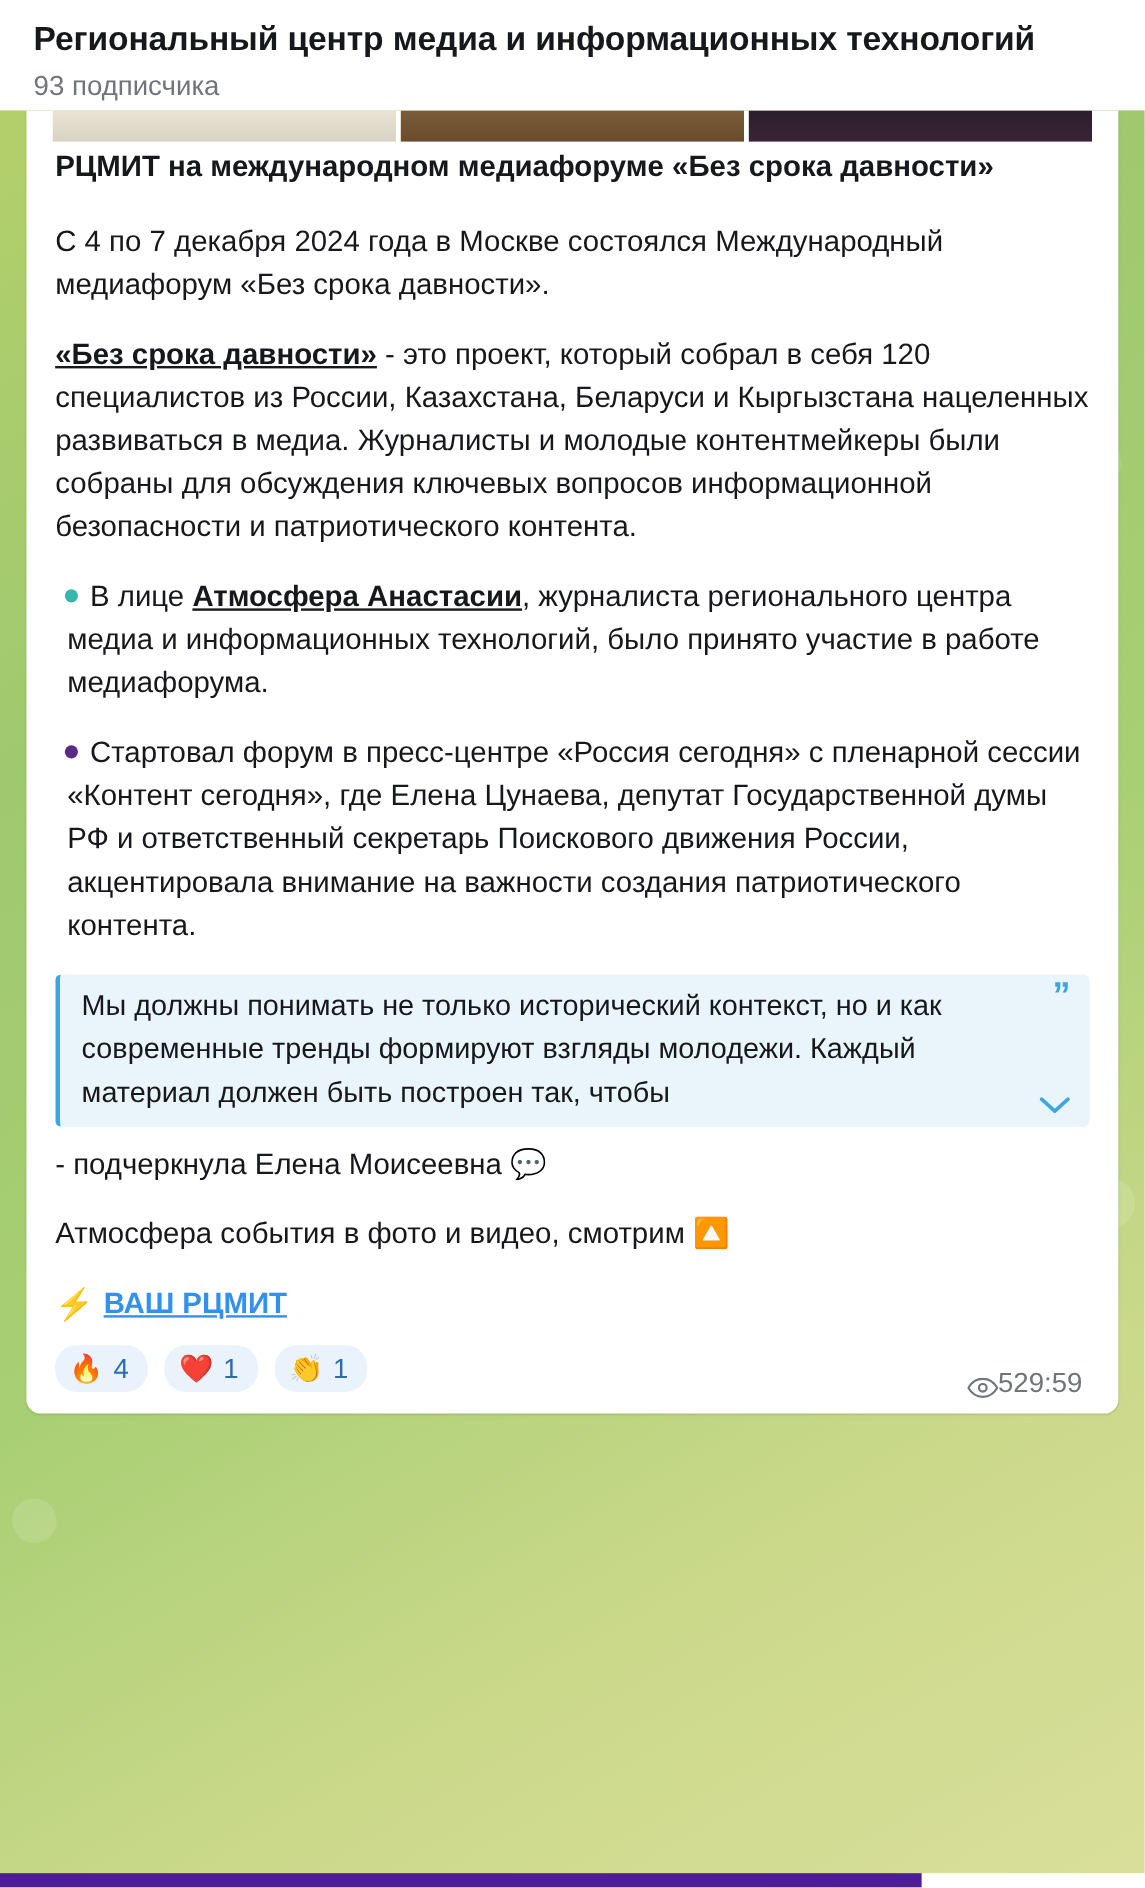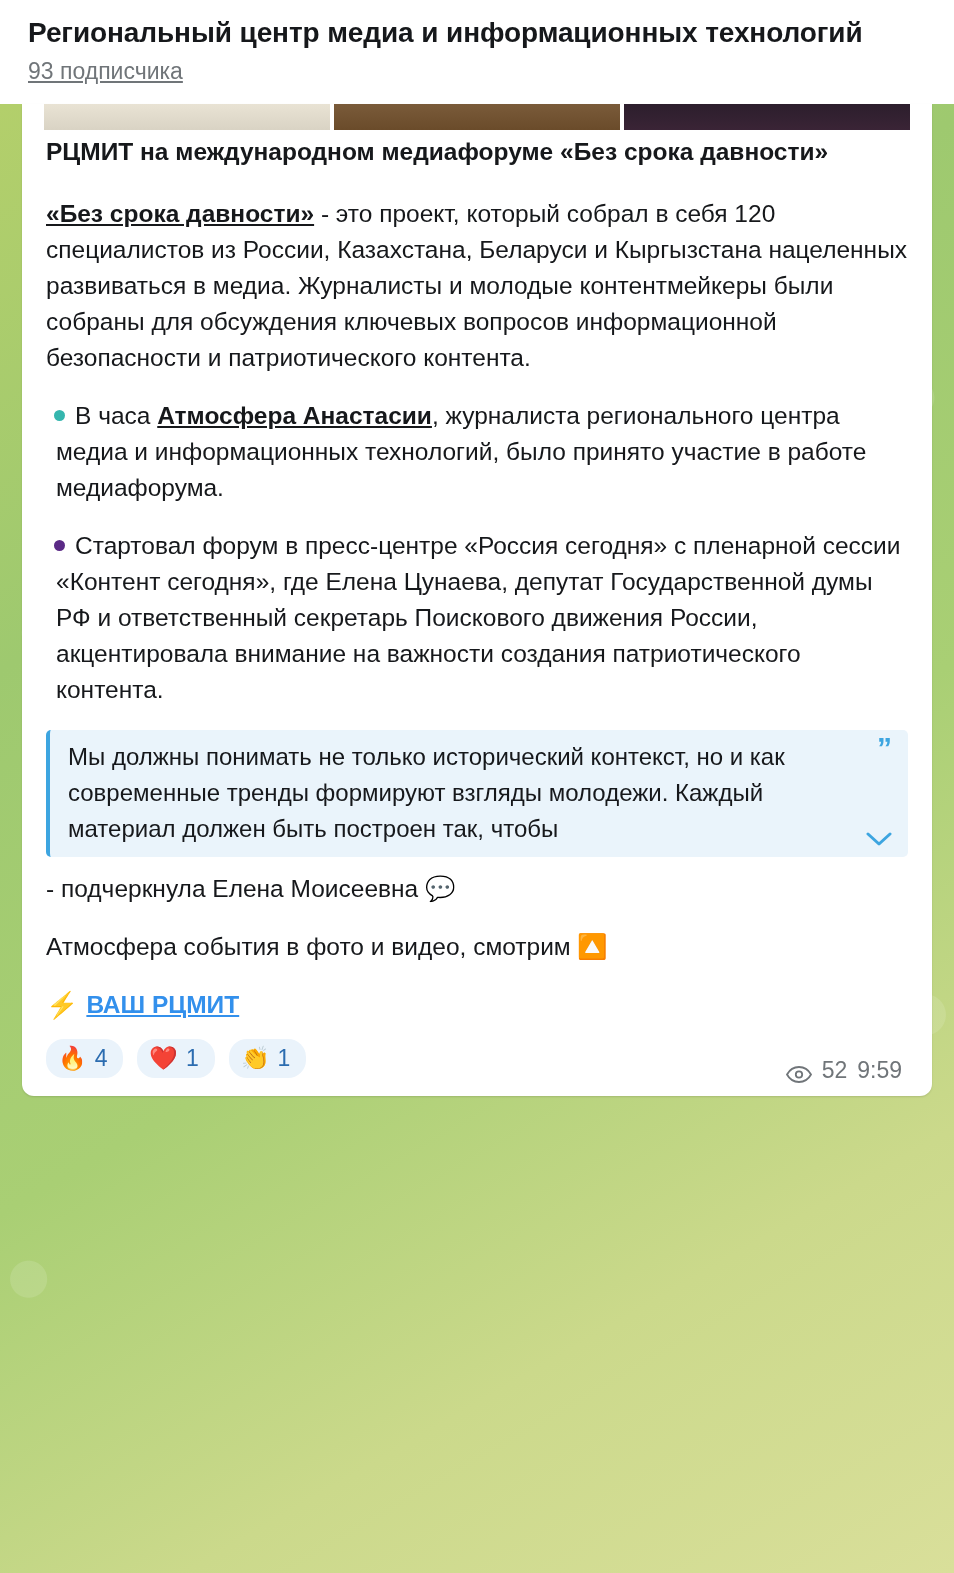--- a/index.html
+++ b/index.html
@@ -32,27 +32,26 @@
     color: #16181b;
     letter-spacing: -0.1px;
     line-height: 34px;
     white-space: nowrap;
   }
   .channel-subtitle {
     font-size: 23px;
     color: #707579;
     line-height: 30px;
     margin-top: 6px;
-    text-decoration: underline;
   }
 
   
   .chat-area {
     position: absolute;
-    top: 104px; left: 0;
+    top: 92px; left: 0;
     width: 954px;
     height: 1469px;
     background:
       radial-gradient(circle at 10% 12%, rgba(255,255,255,0.18) 0 22px, rgba(0,0,0,0) 23px),
       radial-gradient(circle at 4% 36%, rgba(255,255,255,0.14) 0 16px, rgba(0,0,0,0) 17px),
       radial-gradient(circle at 12% 58%, rgba(255,255,255,0.15) 0 20px, rgba(0,0,0,0) 21px),
       radial-gradient(circle at 3% 80%, rgba(255,255,255,0.13) 0 18px, rgba(0,0,0,0) 19px),
       radial-gradient(circle at 96% 20%, rgba(255,255,255,0.12) 0 18px, rgba(0,0,0,0) 19px),
       radial-gradient(circle at 97% 62%, rgba(255,255,255,0.12) 0 20px, rgba(0,0,0,0) 21px),
       linear-gradient(150deg, #b3cf6b 0%, #9ec96f 28%, #a9cf74 55%, #cbd98b 78%, #d9df9a 100%);
@@ -168,21 +167,20 @@
   }
   .reaction .r-emoji { font-size: 23px; }
 
   
   .meta {
     position: absolute;
     right: 30px;
     bottom: 12px;
     display: flex;
     align-items: center;
-    gap: 10px;
     color: #707579;
     font-size: 23px;
   }
   .eye { width: 26px; height: 17px; }
 </style>
 </head>
 <body>
 
 <div class="screen">
 
@@ -198,24 +196,25 @@
       <div class="media-strip">
         <div class="media-thumb t1"></div>
         <div class="media-thumb t2"></div>
         <div class="media-thumb t3"></div>
       </div>
 
       <div class="msg-body">
 
         <p class="title">РЦМИТ на международном медиафоруме «Без срока давности»</p>
 
+        <p>С 4 по 7 декабря 2024 года в Москве состоялся Международный медиафорум «Без срока давности».</p>
 
         <p><span class="b">«Без срока давности»</span><span> - это проект, который собрал в себя 120 специалистов из России, Казахстана, Беларуси и Кыргызстана нацеленных развиваться в медиа. Журналисты и молодые контентмейкеры были собраны для обсуждения ключевых вопросов информационной безопасности и патриотического контента.</span></p>
 
-        <p class="bullet-line"><span class="dot teal"></span><span>В часа </span><span class="b">Атмосфера Анастасии</span><span>, журналиста регионального центра медиа и информационных технологий, было принято участие в работе медиафорума.</span></p>
+        <p class="bullet-line"><span class="dot teal"></span><span>В лице </span><span class="b">Атмосфера Анастасии</span><span>, журналиста регионального центра медиа и информационных технологий, было принято участие в работе медиафорума.</span></p>
 
         <p class="bullet-line"><span class="dot purple"></span><span>Стартовал форум в пресс-центре «Россия сегодня» с пленарной сессии «Контент сегодня», где Елена Цунаева, депутат Государственной думы РФ и ответственный секретарь Поискового движения России, акцентировала внимание на важности создания патриотического контента.</span></p>
 
         <div class="quote">
           <span class="quote-mark">”</span>
           <span>Мы должны понимать не только исторический контекст, но и как современные тренды формируют взгляды молодежи. Каждый материал должен быть построен так, чтобы</span>
           <span class="quote-chevron">
             <svg width="26" height="16" viewBox="0 0 26 16" fill="none" xmlns="http://www.w3.org/2000/svg">
               <path d="M2 3 L13 13 L24 3" stroke="#3da5e0" stroke-width="3" stroke-linecap="round" stroke-linejoin="round"></path>
             </svg>

